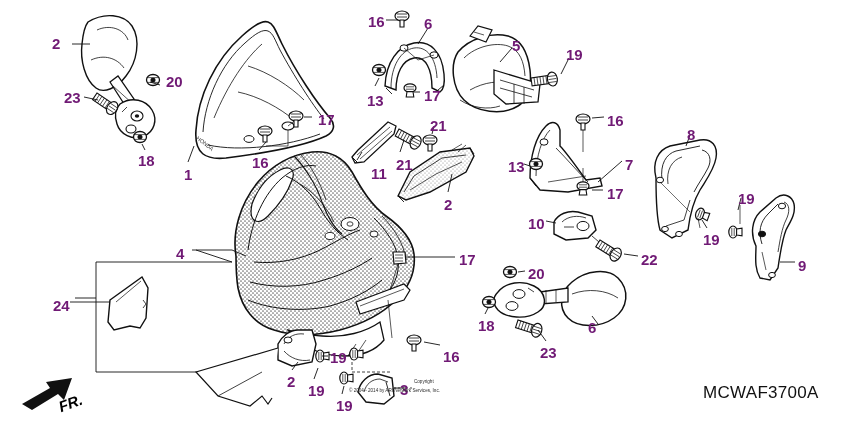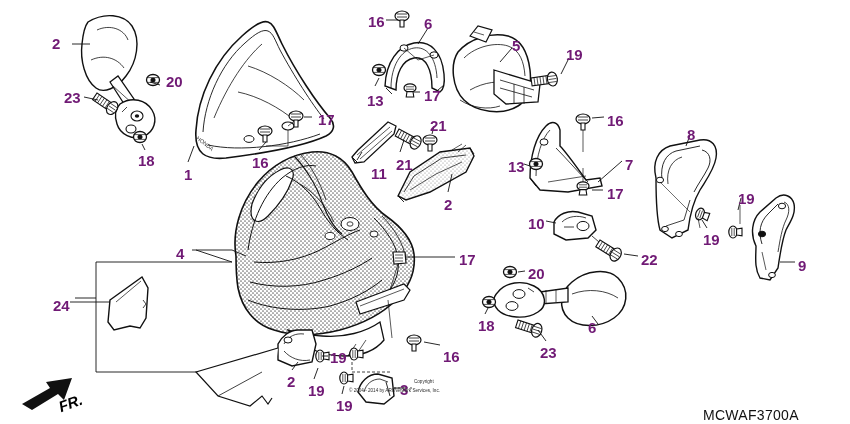--- a/index.html
+++ b/index.html
@@ -9,21 +9,21 @@
   #art{position:absolute;left:0;top:0;width:850px;height:424px;}
 
   
   .lbl{position:absolute;font-size:15px;font-weight:600;line-height:1;
        color:#701a75;letter-spacing:0px;white-space:nowrap;}
   .lbl.u{}
 
   
   .tiny{position:absolute;font-size:4.6px;line-height:1.25;color:#2b2b2b;
         white-space:nowrap;font-family:"Liberation Sans",sans-serif;}
-  .partno{position:absolute;font-size:14px;letter-spacing:.3px;color:#111;margin-top:24px;}
+  .partno{position:absolute;font-size:17px;letter-spacing:.3px;color:#111;}
   .frtxt{position:absolute;font-size:15px;font-weight:700;font-style:italic;
          color:#000;transform:rotate(-20deg);transform-origin:left bottom;}
 </style>
 </head>
 <body>
 
 <div id="sheet">
 
   <svg id="art" viewBox="0 0 850 424">
     <defs>

